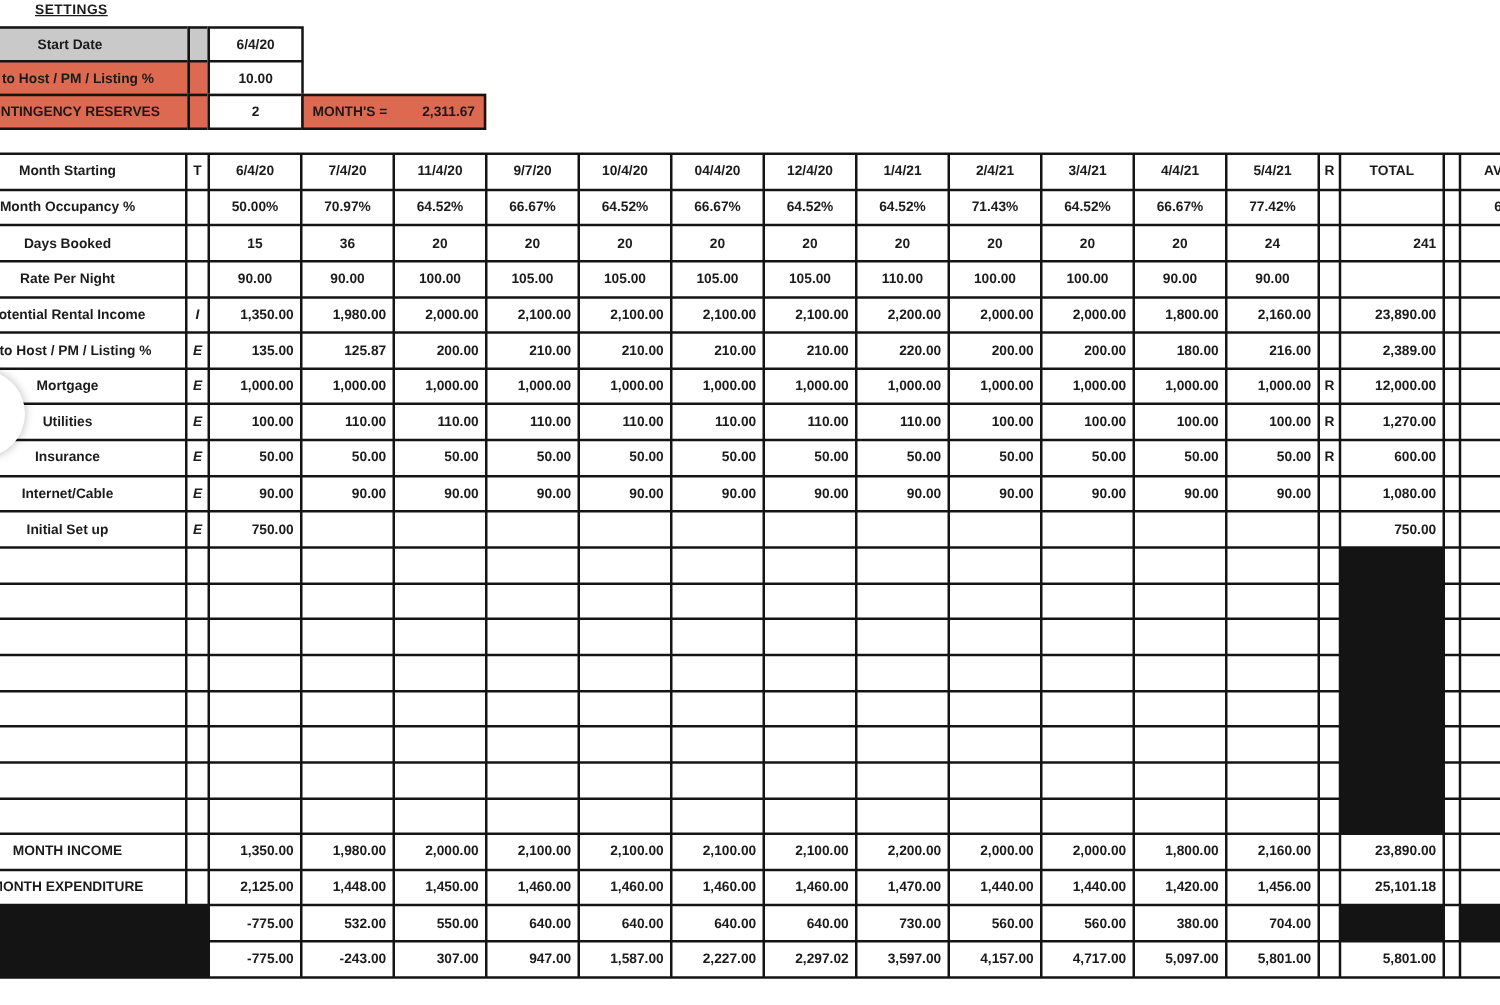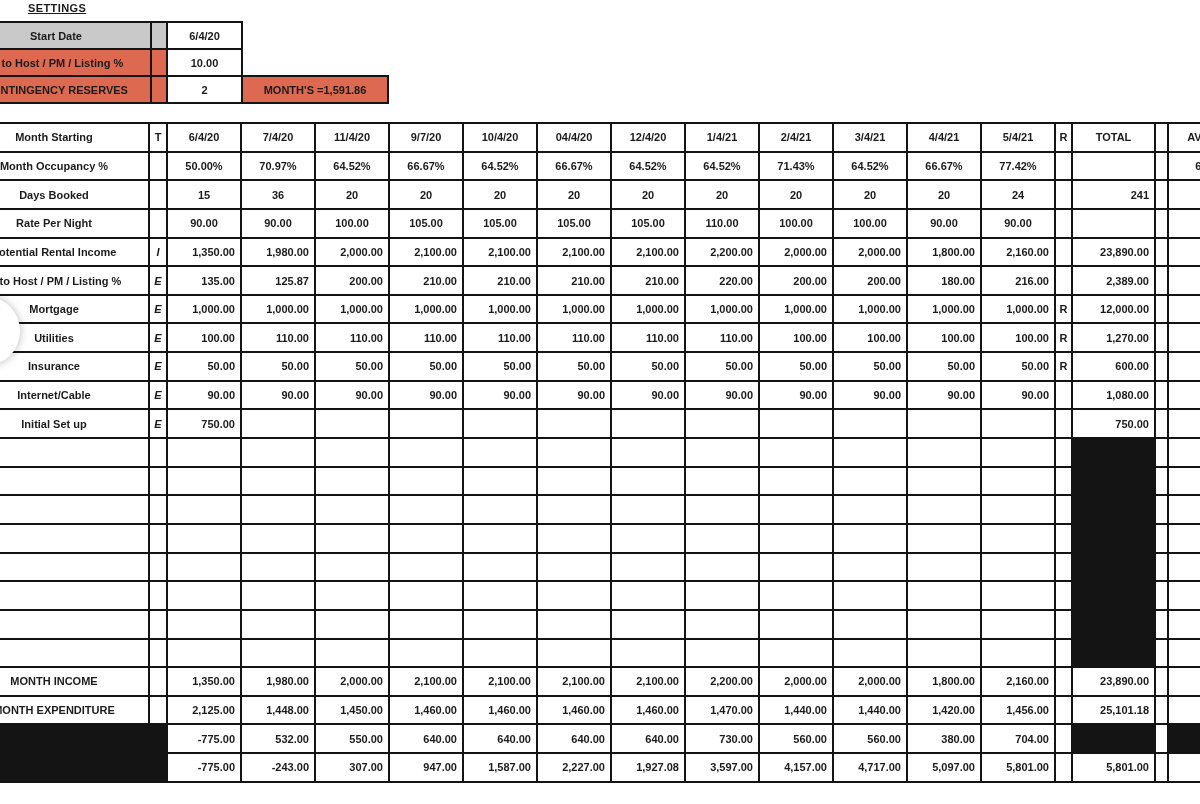--- a/index.html
+++ b/index.html
@@ -26,21 +26,21 @@
   .s-row{display:flex;height:29px;margin-top:-2px;}
   .s-row:first-child{margin-top:0;}
   .s-cell{
     box-sizing:border-box;border:2px solid #141414;
     display:flex;align-items:center;justify-content:center;
     font-size:11px;white-space:nowrap;overflow:hidden;
   }
   .s-label{width:192px;}
   .s-narrow{width:18px;margin-left:-2px;}
   .s-value{width:77px;margin-left:-2px;background:#fff;}
-  .s-extra{width:148px;margin-left:-2px;padding:0 7px;}
+  .s-extra{width:148px;margin-left:-2px;justify-content:space-between;padding:0 7px;}
 
   
   #main-grid{
     position:absolute;left:-42px;top:122px;
     display:grid;
     grid-template-columns:188px 16px repeat(12,72px) 15px 81px 11px 90px;
     grid-auto-rows:26.65px;
     gap:2px;padding:2px;background:#141414;
     width:max-content;
   }
@@ -74,21 +74,21 @@
     <div class="s-cell s-label bg-red">% to Host / PM / Listing  %</div>
     <div class="s-cell s-narrow bg-red"></div>
     <div class="s-cell s-value">10.00</div>
   </div>
   <div class="s-row">
     <div class="s-cell s-label bg-red">CONTINGENCY RESERVES</div>
     <div class="s-cell s-narrow bg-red"></div>
     <div class="s-cell s-value">2</div>
     <div class="s-cell s-extra bg-red">
       <span>MONTH'S =</span>
-      <span>1,591.86</span>
+      <span>2,311.67</span>
     </div>
   </div>
 </div>
 
 <div id="main-grid">
     <div class="c  bg-gray">Month Starting</div>
     <div class="c  bg-gray">T</div>
     <div class="c  bg-gray">6/4/20</div>
     <div class="c  bg-gray">7/4/20</div>
     <div class="c  bg-gray">11/4/20</div>
@@ -484,21 +484,21 @@
     <div class="c  bg-white"></div>
     <div class="c  bg-lightgray"></div>
     <div class="c  bg-lightgray">RUNNING TOTAL</div>
     <div class="c ital bg-lightgray"></div>
     <div class="c num bg-red">-775.00</div>
     <div class="c num bg-red">-243.00</div>
     <div class="c num bg-blue">307.00</div>
     <div class="c num bg-blue">947.00</div>
     <div class="c num bg-blue">1,587.00</div>
     <div class="c num bg-blue">2,227.00</div>
-    <div class="c num bg-blue">1,927.08</div>
+    <div class="c num bg-blue">2,297.02</div>
     <div class="c num bg-blue">3,597.00</div>
     <div class="c num bg-blue">4,157.00</div>
     <div class="c num bg-blue">4,717.00</div>
     <div class="c num bg-blue">5,097.00</div>
     <div class="c num bg-blue">5,801.00</div>
     <div class="c  bg-white"></div>
     <div class="c num bg-blue">5,801.00</div>
     <div class="c  bg-white"></div>
     <div class="c  bg-blue"></div>
   </div>

